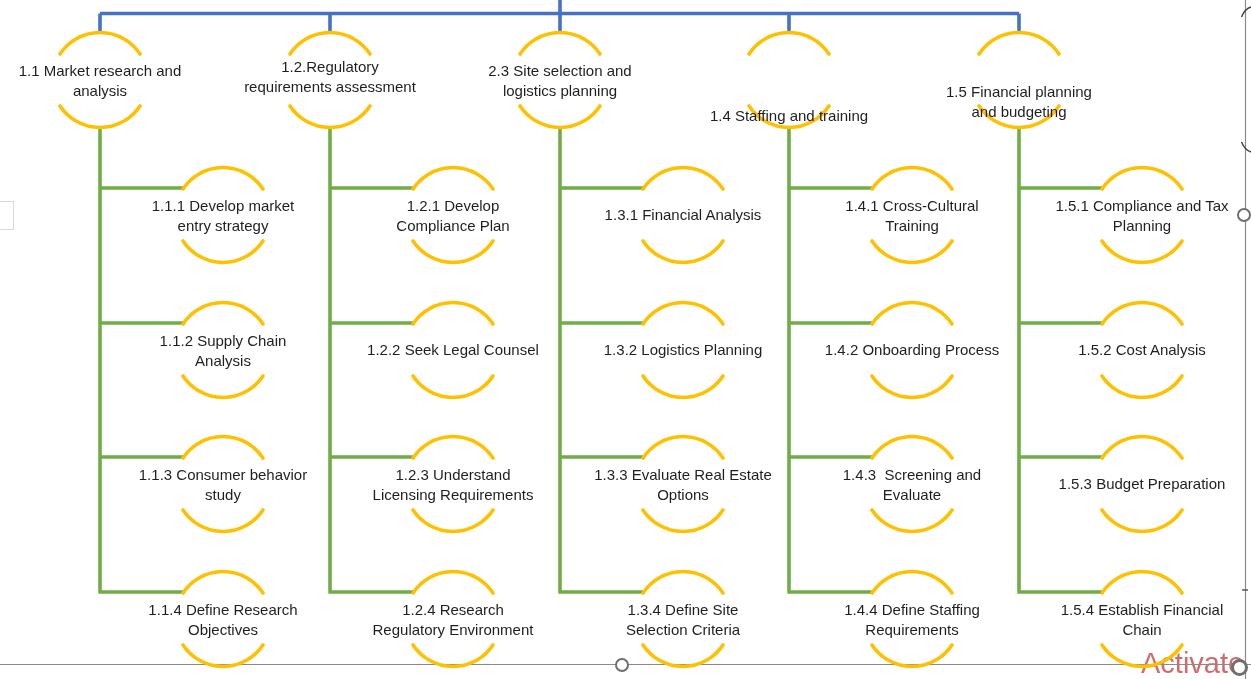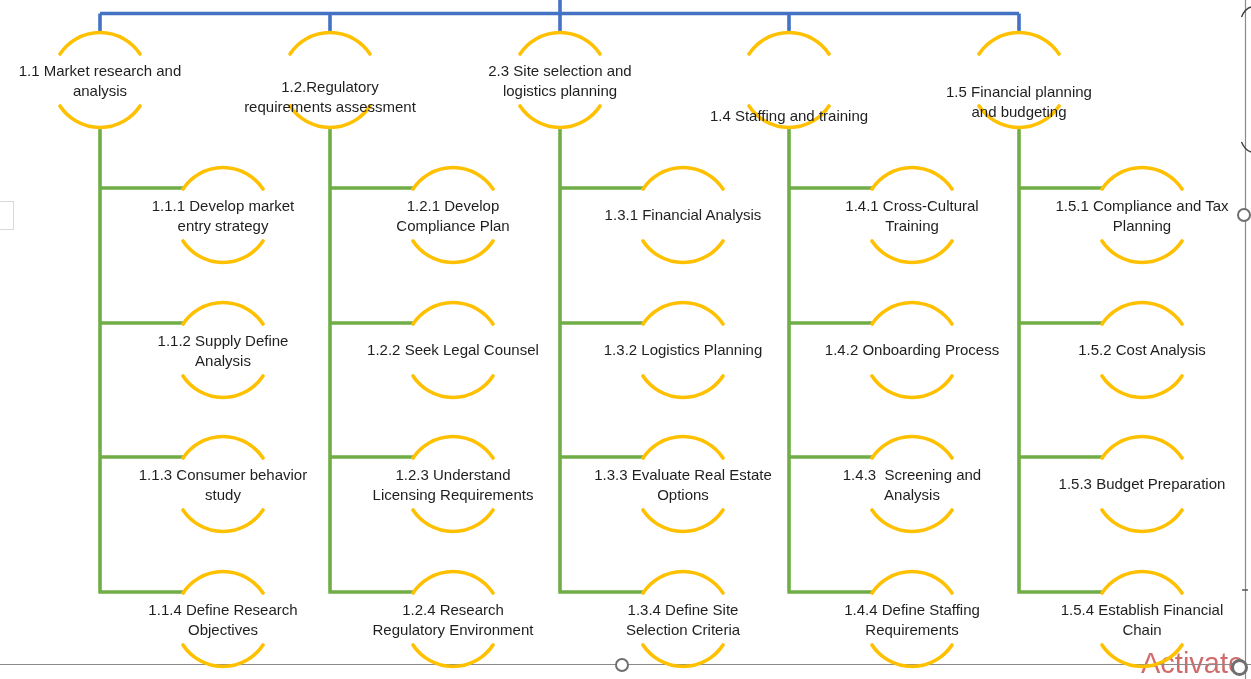--- a/index.html
+++ b/index.html
@@ -70,27 +70,27 @@
       <path d="M1102,324 A48,48 0 0 1 1182,324 M1102,376 A48,48 0 0 0 1182,376" stroke="#FFC000" stroke-width="3.6" fill="none" stroke-linecap="round"></path>
       <path d="M1102,458 A48,48 0 0 1 1182,458 M1102,510 A48,48 0 0 0 1182,510" stroke="#FFC000" stroke-width="3.6" fill="none" stroke-linecap="round"></path>
       <path d="M1102,593 A48,48 0 0 1 1182,593 M1102,645 A48,48 0 0 0 1182,645" stroke="#FFC000" stroke-width="3.6" fill="none" stroke-linecap="round"></path>
     </svg>
 
   <div class="layer" id="labels" style="pointer-events:none;">
       <div class="node-label" style="left: 100px; top: 80px;">1.1 Market research and
 analysis</div>
       <div class="node-label" style="left: 223px; top: 215px;">1.1.1 Develop market
 entry strategy</div>
-      <div class="node-label" style="left: 223px; top: 350px;">1.1.2 Supply Define
+      <div class="node-label" style="left: 223px; top: 350px;">1.1.2 Supply Chain
 Analysis</div>
       <div class="node-label" style="left: 223px; top: 484px;">1.1.3 Consumer behavior
 study</div>
       <div class="node-label" style="left: 223px; top: 619px;">1.1.4 Define Research
 Objectives</div>
-      <div class="node-label" style="left: 330px; top: 96px;">1.2.Regulatory
+      <div class="node-label" style="left: 330px; top: 76px;">1.2.Regulatory
 requirements assessment</div>
       <div class="node-label" style="left: 453px; top: 215px;">1.2.1 Develop
 Compliance Plan</div>
       <div class="node-label" style="left: 453px; top: 350px;">1.2.2 Seek Legal Counsel</div>
       <div class="node-label" style="left: 453px; top: 484px;">1.2.3 Understand
 Licensing Requirements</div>
       <div class="node-label" style="left: 453px; top: 619px;">1.2.4 Research
 Regulatory Environment</div>
       <div class="node-label" style="left: 560px; top: 80px;">2.3 Site selection and
 logistics planning</div>
@@ -98,21 +98,21 @@
       <div class="node-label" style="left: 683px; top: 350px;">1.3.2 Logistics Planning</div>
       <div class="node-label" style="left: 683px; top: 484px; text-align: center;">1.3.3 Evaluate Real Estate
 Options</div>
       <div class="node-label" style="left: 683px; top: 619px;">1.3.4 Define Site
 Selection Criteria</div>
       <div class="node-label" style="left: 789px; top: 84px; margin-top: 32px;">1.4 Staffing and training</div>
       <div class="node-label" style="left: 912px; top: 215px;">1.4.1 Cross-Cultural
 Training</div>
       <div class="node-label" style="left: 912px; top: 350px;">1.4.2 Onboarding Process</div>
       <div class="node-label" style="left: 912px; top: 484px;">1.4.3  Screening and
-Analysis</div>
+Evaluate</div>
       <div class="node-label" style="left: 912px; top: 619px;">1.4.4 Define Staffing
 Requirements</div>
       <div class="node-label" style="left: 1019px; top: 80px; margin-top: 21px;">1.5 Financial planning
 and budgeting</div>
       <div class="node-label" style="left: 1142px; top: 215px;">1.5.1 Compliance and Tax
 Planning</div>
       <div class="node-label" style="left: 1142px; top: 350px;">1.5.2 Cost Analysis</div>
       <div class="node-label" style="left: 1142px; top: 484px;">1.5.3 Budget Preparation</div>
       <div class="node-label" style="left: 1142px; top: 619px;">1.5.4 Establish Financial
 Chain</div>

